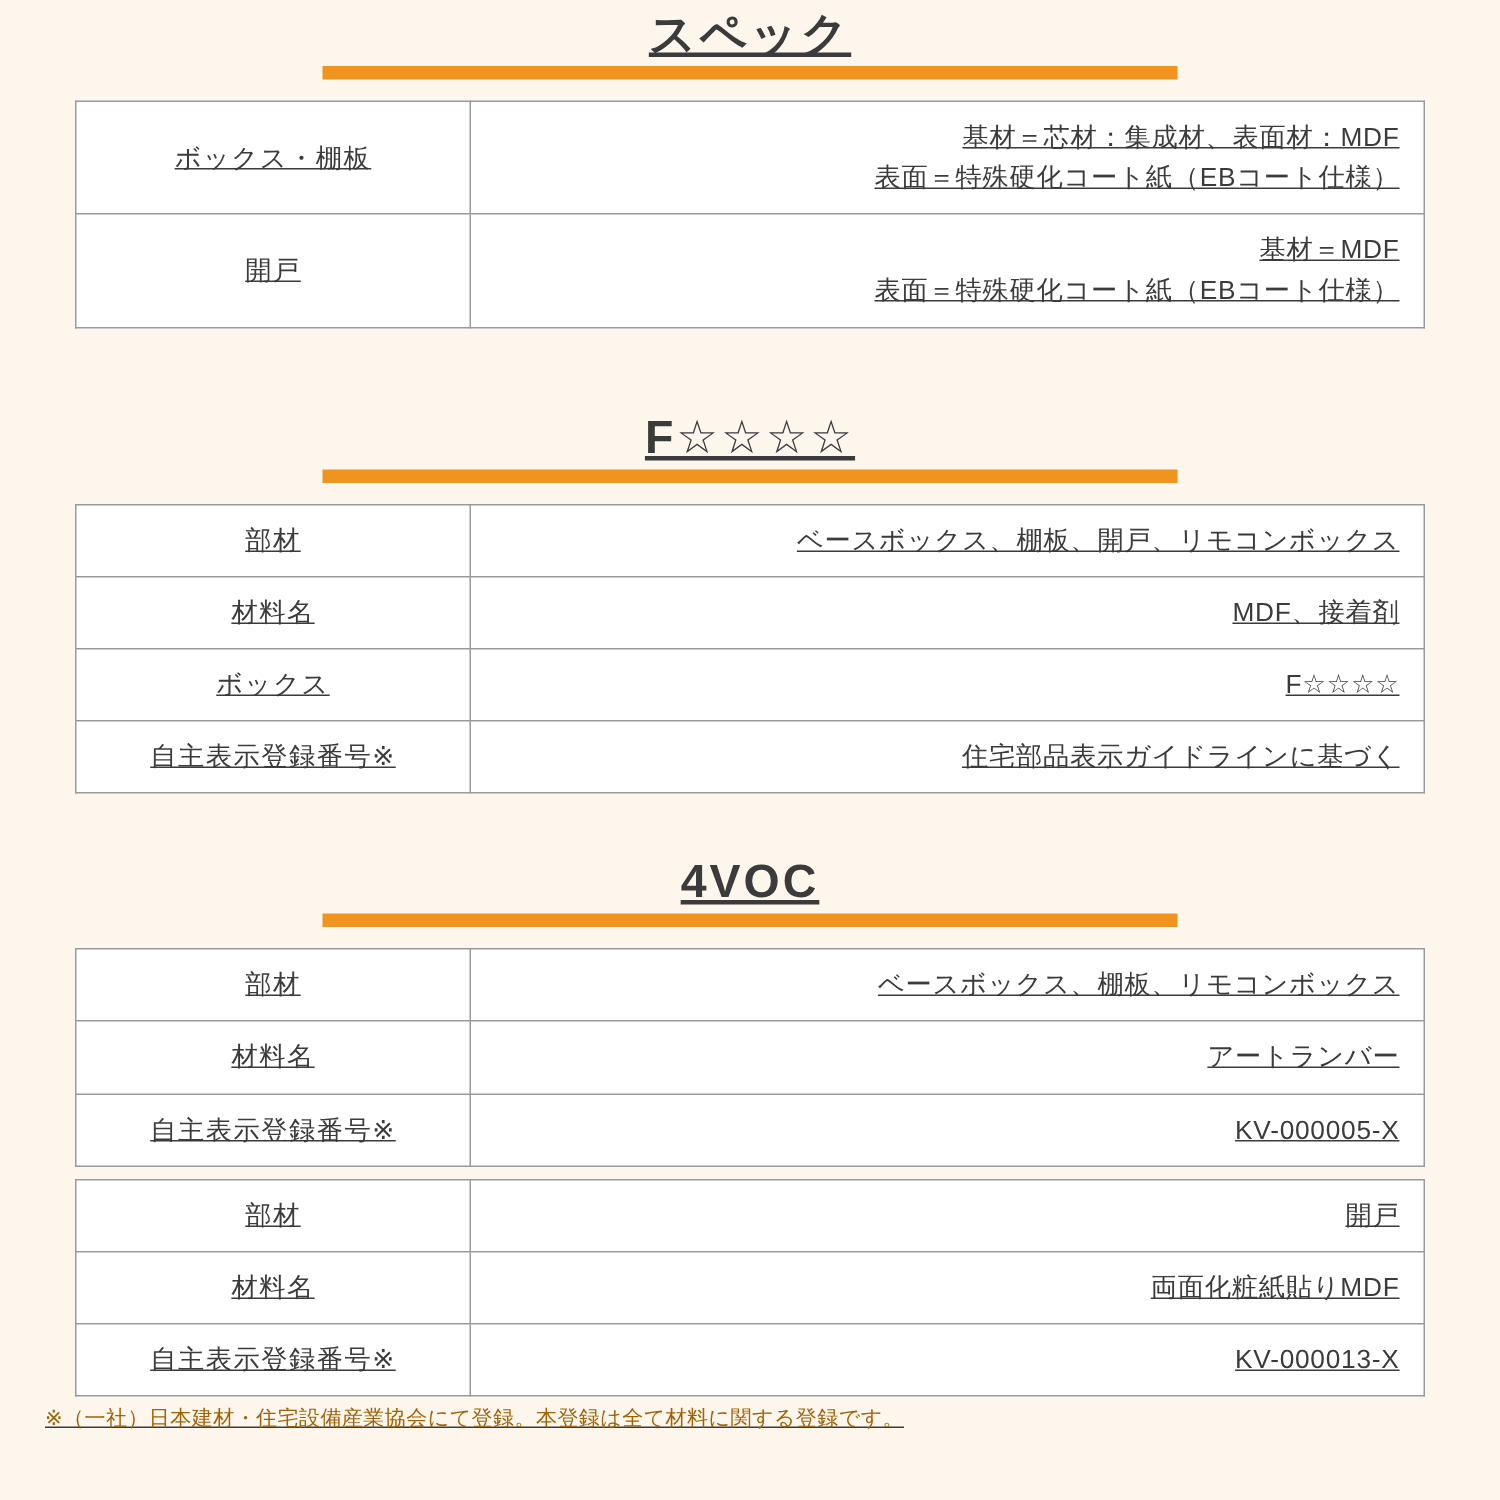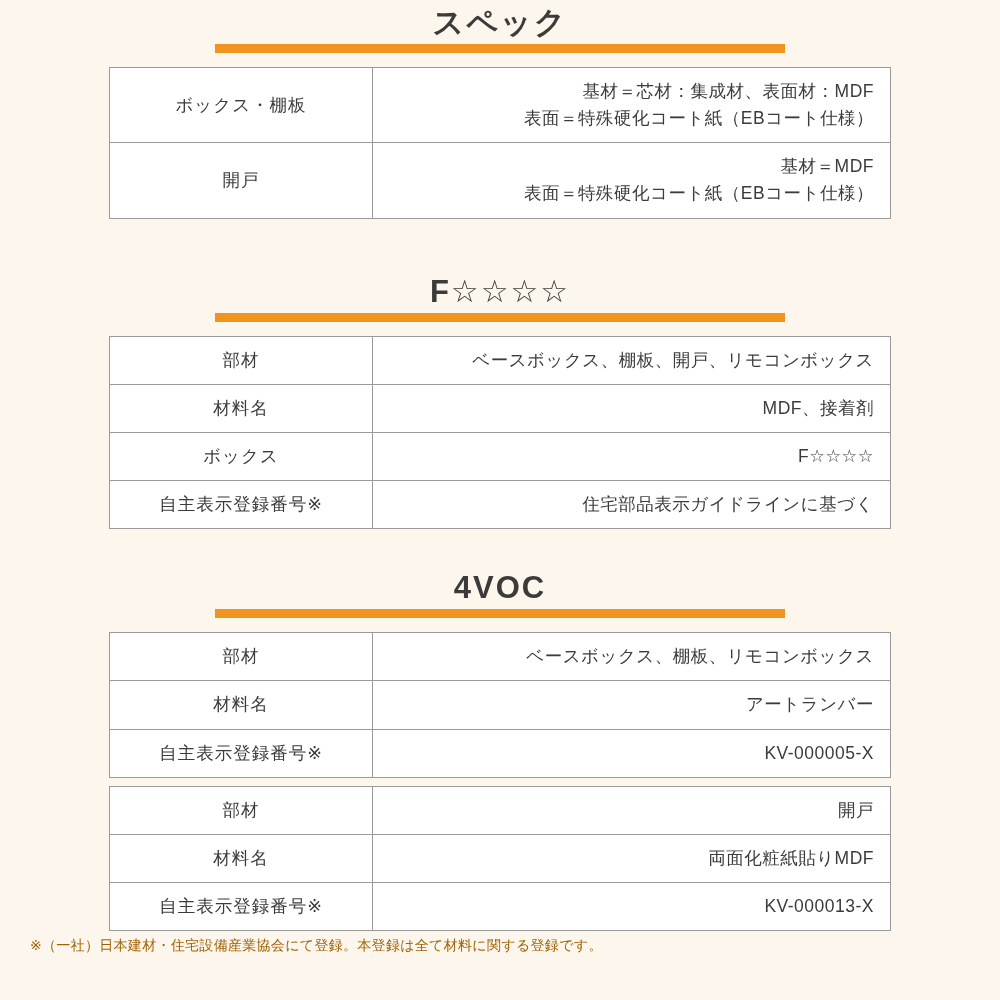--- a/index.html
+++ b/index.html
@@ -12,20 +12,21 @@
     background: #fdf6ec;
     font-family: "Liberation Sans", "DejaVu Sans", sans-serif;
     color: #3b3b3b;
     overflow: hidden;
   }
   .page {
     position: relative;
     width: 1000px;
     height: 1000px;
     box-sizing: border-box;
+    text-decoration: underline;
   }
 
   
   .section-head {
     text-align: center;
     position: relative;
   }
   .section-title {
     font-size: 31px;
     font-weight: bold;
@@ -37,21 +38,21 @@
   .title-underline {
     width: 570px;
     height: 9px;
     background: #f0941f;
     margin: 4px auto 0 auto;
   }
 
   
   table.spec {
     border-collapse: collapse;
-    width: 782px;
+    width: 900px;
     margin: 0 auto;
     background: #ffffff;
     table-layout: fixed;
   }
   table.spec td {
     border: 1px solid #9a9a9a;
     font-size: 17.5px;
     color: #3b3b3b;
     vertical-align: middle;
     line-height: 1.55;

